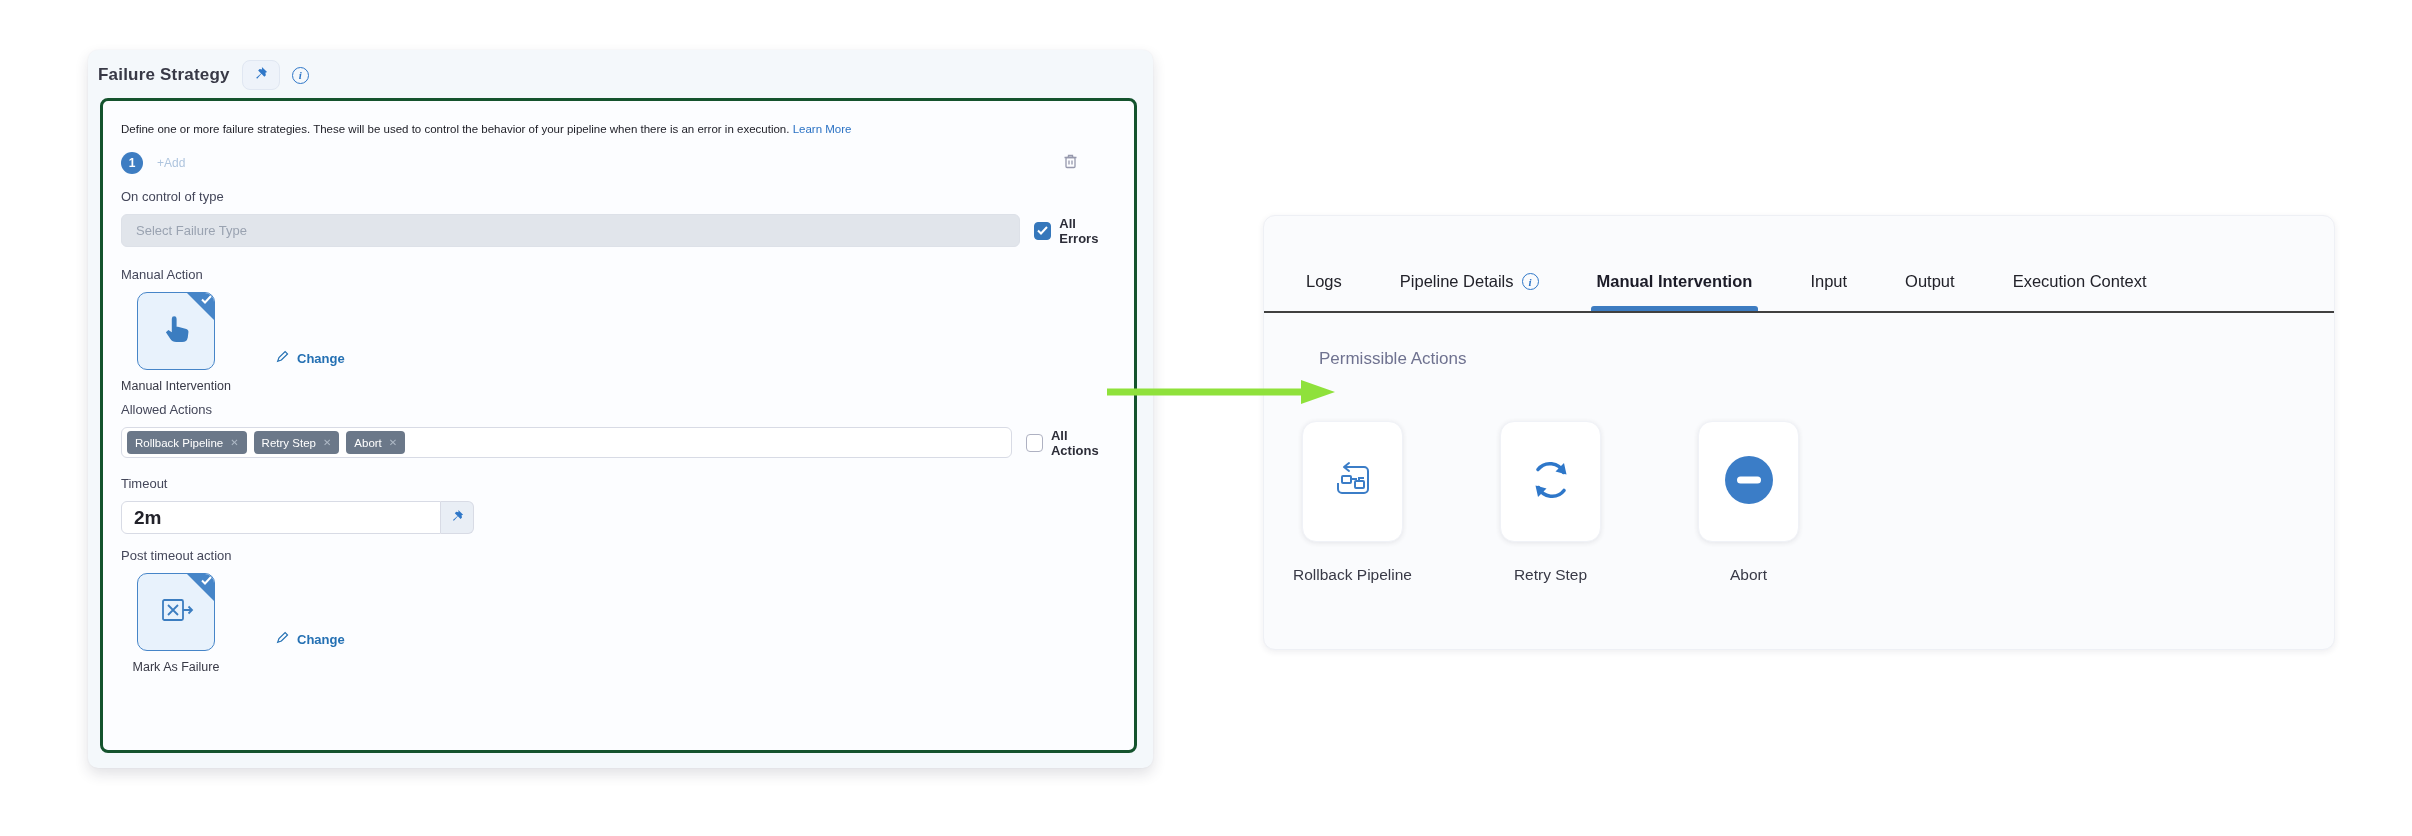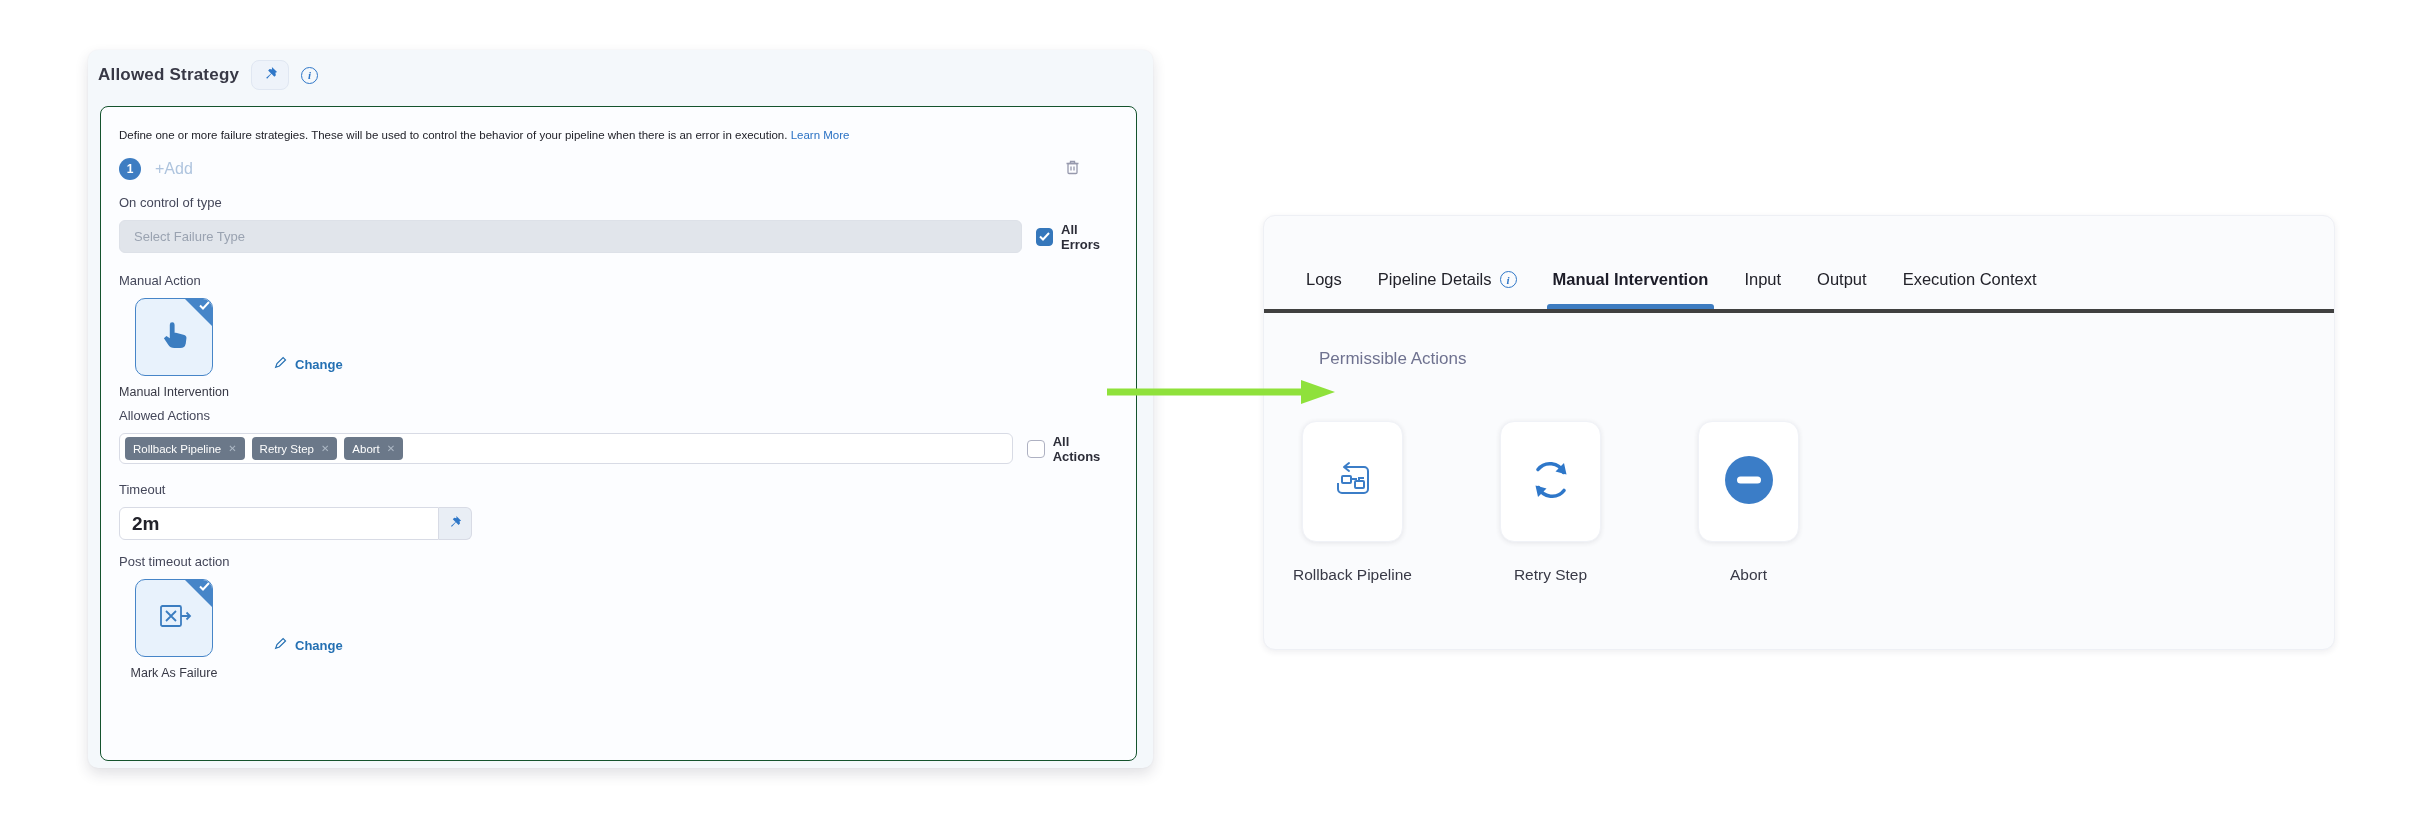--- a/index.html
+++ b/index.html
@@ -12,31 +12,31 @@
     box-shadow:0 6px 14px rgba(40,41,61,.14), 0 0 2px rgba(40,41,61,.06);
   }
   .lp-header{ position:absolute; left:10px; top:10px; display:flex; align-items:center; gap:12px; }
   .lp-title{ font-size:17px; font-weight:700; color:#383946; letter-spacing:.2px; }
   .pin-btn{ width:38px; height:30px; background:#eef3fa; border:1px solid #e0e7f2; border-radius:8px;
     display:flex; align-items:center; justify-content:center; cursor:pointer; }
   .info-circ{ width:17px; height:17px; border:1.5px solid #2f77c8; border-radius:50%; color:#2f77c8;
     font-size:11px; display:flex; align-items:center; justify-content:center; font-weight:700; font-family:"Liberation Serif",serif; font-style:italic; }
 
   .inner-card{
-    position:absolute; left:12px; top:56px; width:1037px; height:655px;
-    background:#fcfdff; border:1px solid #14532d; border-radius:8px;
+    position:absolute; left:12px; top:48px; width:1037px; height:655px;
+    background:#fcfdff; border:3px solid #14532d; border-radius:8px;
     padding:22px 18px 0 18px;
   }
   .desc{ font-size:11.5px; color:#22222a; margin-bottom:16px; }
   .learn-more{ color:#2b72c4; cursor:pointer; }
 
   .strategy-row{ display:flex; align-items:center; height:24px; margin-bottom:14px; }
   .num-badge{ width:22px; height:22px; border-radius:50%; background:#3e7dc2; color:#fff;
     font-size:12px; font-weight:700; display:flex; align-items:center; justify-content:center; cursor:pointer;}
-  .add-link{ margin-left:14px; font-size:16px; color:#aec4de; cursor:pointer; }
+  .add-link{ margin-left:14px; font-size:12px; color:#aec4de; cursor:pointer; }
   .spacer{ flex:1; }
   .trash{ margin-right:38px; cursor:pointer; display:flex; }
 
   .field-label{ font-size:13px; color:#44475a; margin-bottom:10px; }
 
   .failure-row{ display:flex; align-items:center; gap:14px; margin-bottom:20px; }
   .select-input{
     width:934px; height:33px; background:#e1e5eb; border:1px solid #dde1e8; border-radius:6px;
     font-size:13px; color:#a21caf; padding:0 14px; font-family:"Liberation Sans",sans-serif;
   }
@@ -72,22 +72,22 @@
     font-size:19px; color:#22222a; padding:0 12px; font-family:"Liberation Sans",sans-serif; font-weight:700;}
   .pin-append{ width:33px; height:33px; background:#e9eef5; border:1px solid #d8dbe5; border-left:none;
     border-radius:0 6px 6px 0; display:flex; align-items:center; justify-content:center; cursor:pointer; }
 
   
   .right-panel{
     position:absolute; left:1263px; top:215px; width:1072px; height:435px;
     background:#fafbfd; border:1px solid #eef0f5; border-radius:12px;
     box-shadow:0 2px 6px rgba(40,41,61,.08);
   }
-  .tabs{ display:flex; align-items:flex-end; gap:36px; padding:0 42px; height:97px;
-    border-bottom:4px solid #404040; }
+  .tabs{ display:flex; align-items:flex-end; gap:58px; padding:0 42px; height:97px;
+    border-bottom:2px solid #404040; }
   .tab{ font-size:16.5px; color:#22222a; padding-bottom:20px; position:relative; cursor:pointer;
     display:flex; align-items:center; gap:8px; white-space:nowrap; }
   .tab.active{ font-weight:700; color:#1c1c28; }
   .tab.active::after{ content:""; position:absolute; left:-6px; right:-6px; bottom:0; height:5px;
     background:#3d7cc1; border-radius:3px 3px 0 0; }
   .tab-info{ width:17px; height:17px; border:1.5px solid #2f77c8; border-radius:50%; color:#2f77c8;
     font-size:11px; display:flex; align-items:center; justify-content:center; font-weight:700;
     font-family:"Liberation Serif",serif; font-style:italic; }
 
   .rp-content{ padding:36px 0 0 38px; }
@@ -100,21 +100,21 @@
 
   
   .arrow-wrap{ position:absolute; left:1105px; top:377px; z-index:10; }
 </style>
 </head>
 <body>
 
 <div class="left-panel">
 
   <div class="lp-header">
-    <div class="lp-title">Allowed Strategy</div>
+    <div class="lp-title">Failure Strategy</div>
     <div class="pin-btn">
       <span>
         <svg width="15" height="15" viewBox="0 0 16 16">
             <path fill="#2f77c8" d="M9.5 1l5.5 5.5-1.8.7.5 2.6-1.6 1.6-3.1-3.1-4.6 5.2-1-1 5.2-4.6L5.5 4.8 7.1 3.2l2.6.5z"></path>
           </svg>
       </span>
     </div>
     <div class="info-circ">i</div>
   </div>
 

